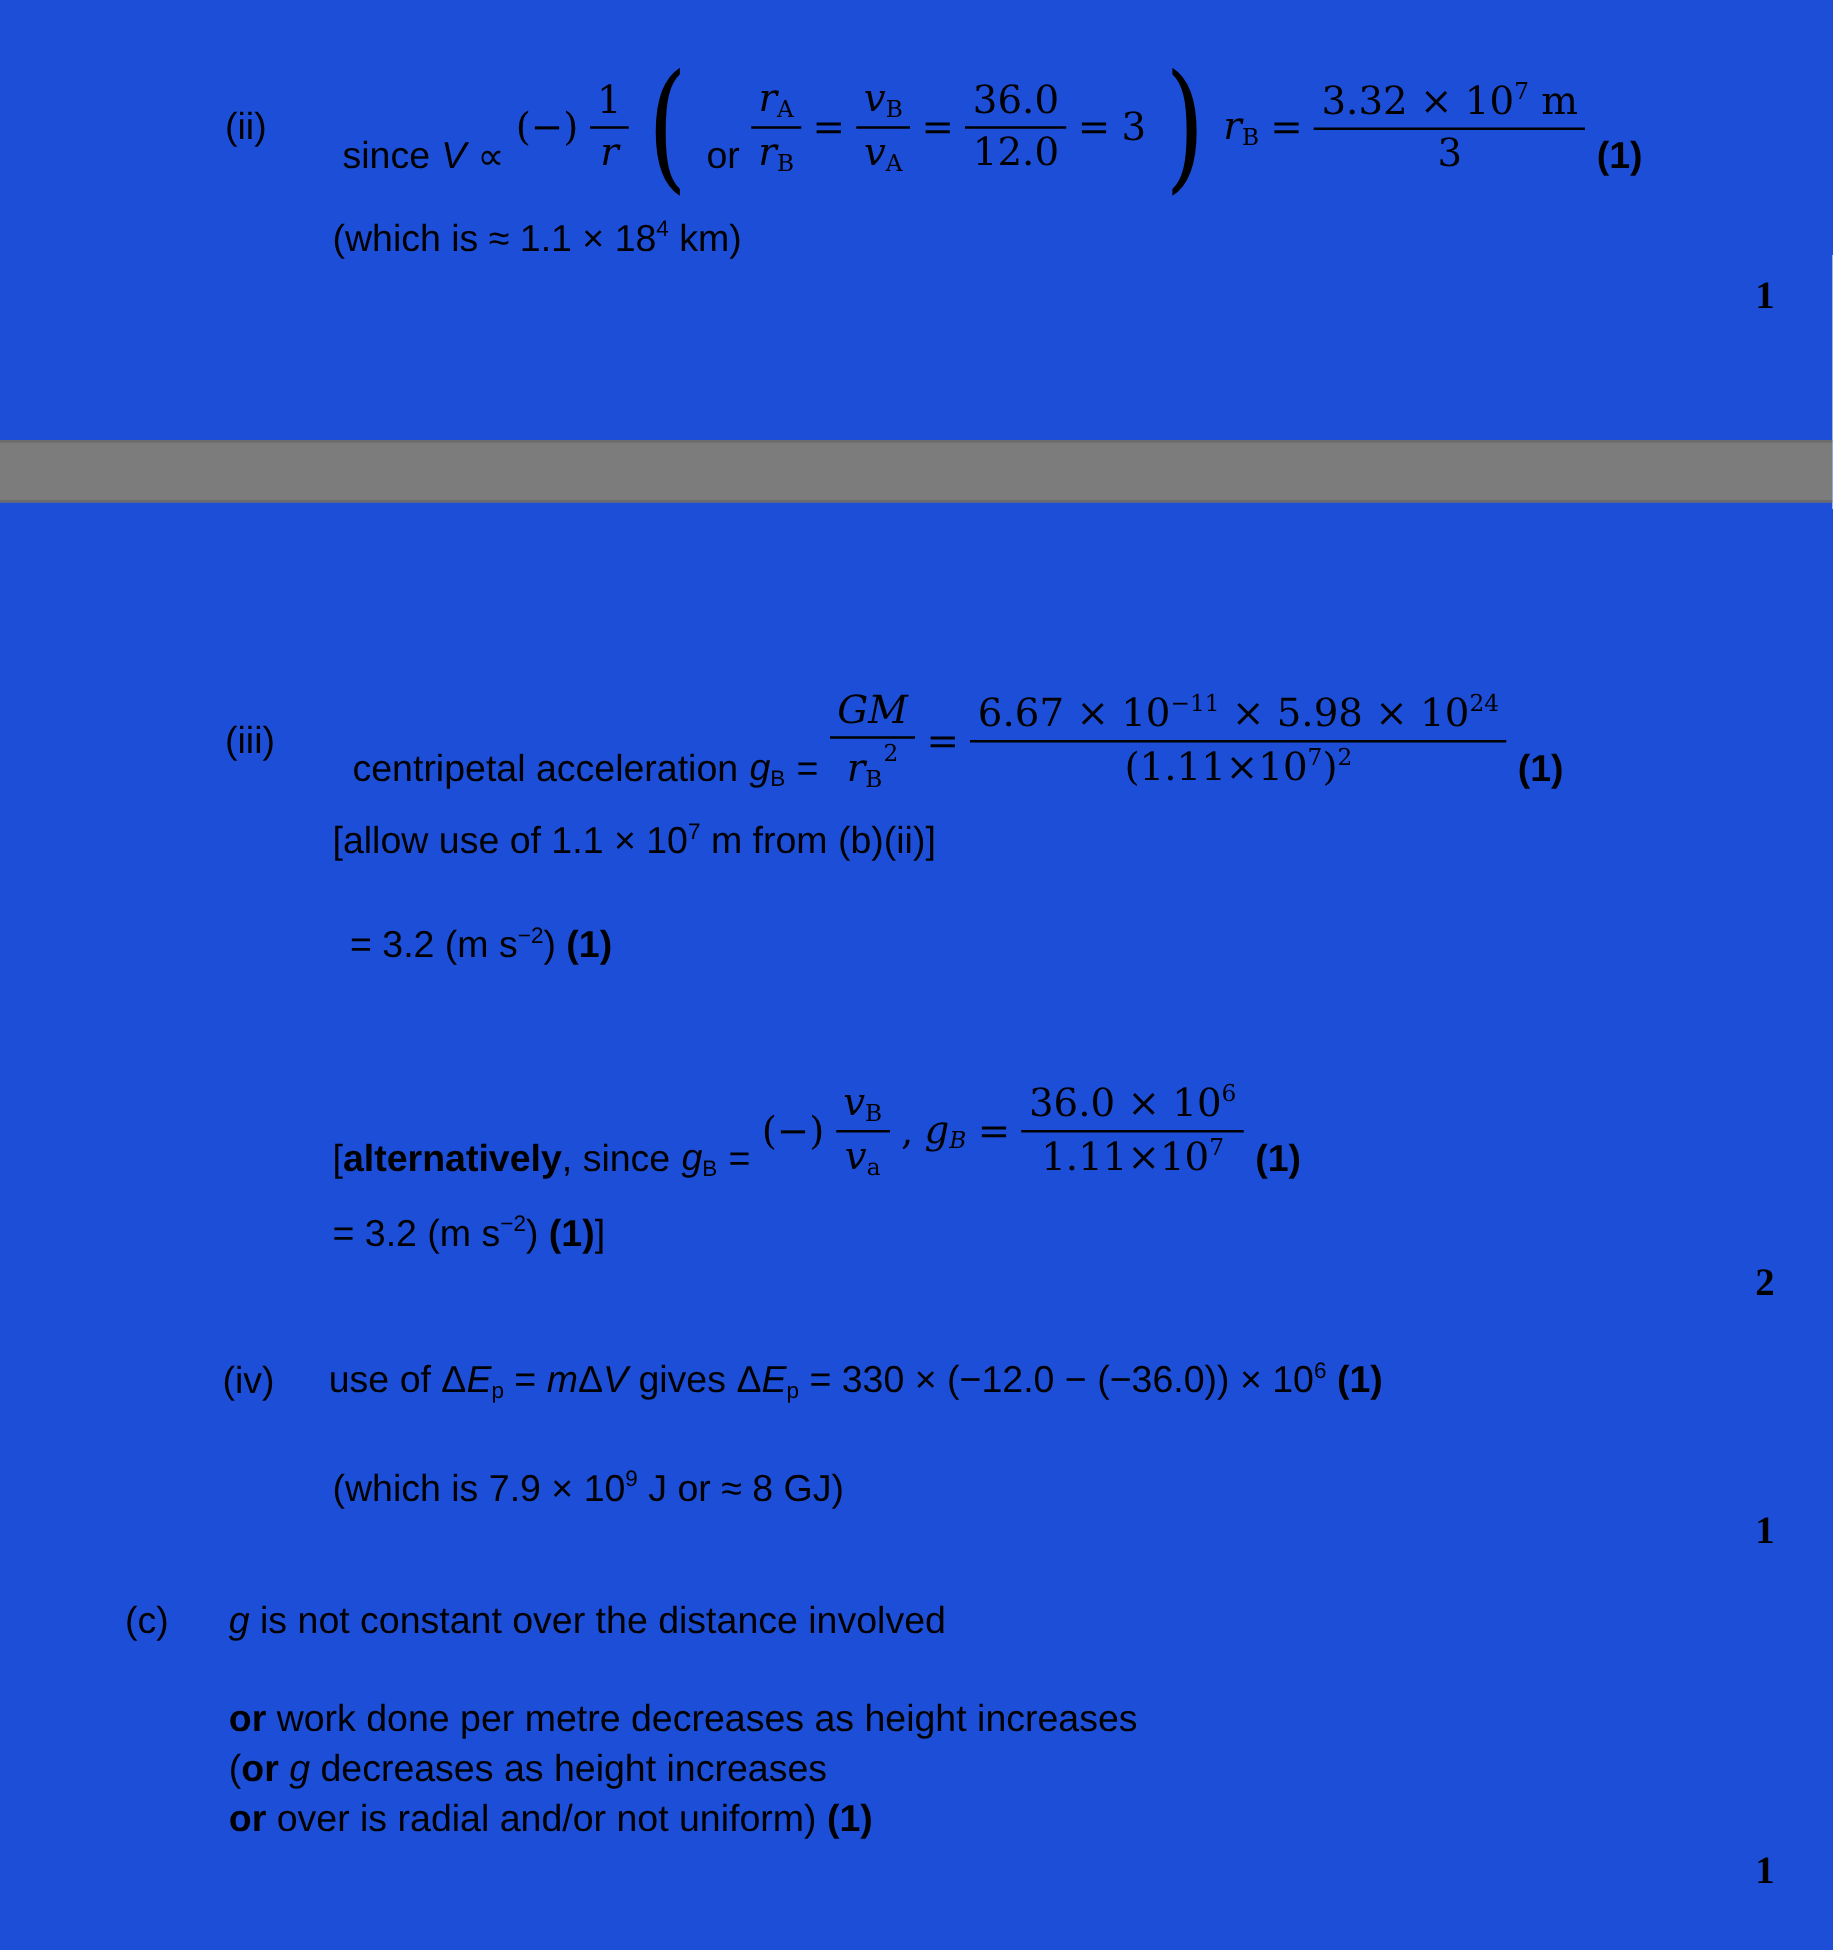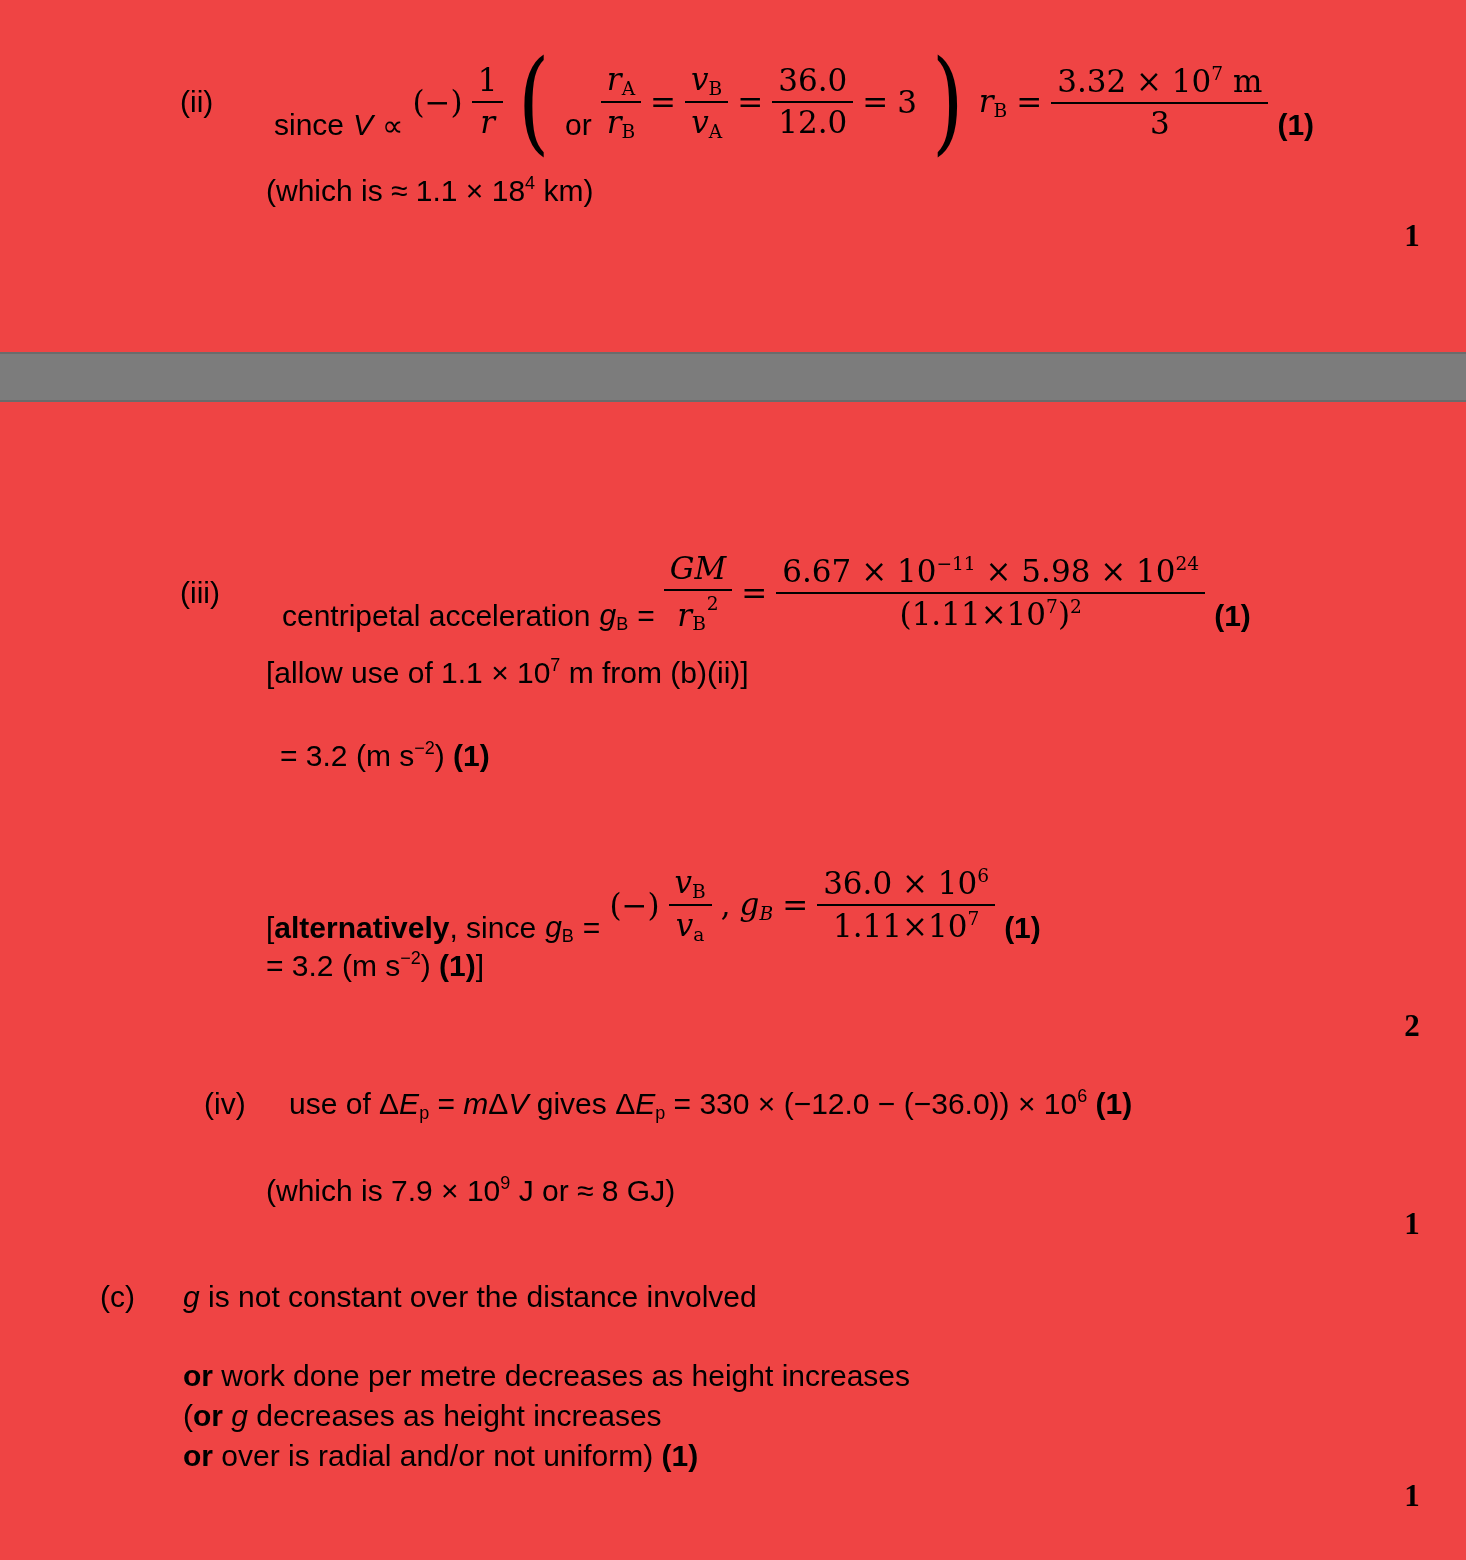--- a/index.html
+++ b/index.html
@@ -1,18 +1,18 @@
 <!DOCTYPE html>
 <html><head>
 <meta charset="utf-8">
 <style>
   * { margin:0; padding:0; box-sizing:border-box; }
   html,body { background:#ffffff; }
   .page {
-    position:relative; width:1466px; height:1560px; background:#ef4444;
+    position:relative; width:1466px; height:1560px; background:#1d4ed8;
     font-family:"Liberation Sans", sans-serif; color:#000; overflow:hidden;
   }
   .abs { position:absolute; }
   .t  { font-size:30px; font-family:"Liberation Sans", sans-serif;margin-top:46px; }
   i.t { font-style:italic; }
   b, .bold { font-weight:bold; }
   .label { display:inline-block; font-size:30px; }
   .lbl85 { width:85px; }
   .lbl93 { width:93px; }
   .lbl83 { width:83px; }
@@ -126,27 +126,27 @@
     <span class="eqt">,</span>
     <span class="eqt"><i>g</i><sub><i>B</i></sub></span>
     <span class="eqt">=</span>
     <span class="frac">
       <span class="fnum"><span>36.0 × 10</span><sup>6</sup></span>
       <span class="fden"><span>1.11×10</span><sup>7</sup></span>
     </span>
     <b class="t">(1)</b>
   </div>
 
-  <div class="abs plainline" style="left:266px; top:947px;">
+  <div class="abs plainline" style="left:266px; top:968px;">
     <span>= 3.2 (m s</span><sup>−2</sup><span>) </span><b>(1)</b><span>]</span>
   </div>
 
   <div class="mark" style="top:1008px;">2</div>
 
-  <div class="abs plainline" style="left:178px; top:1085px;margin-left:26px;">
+  <div class="abs plainline" style="left:178px; top:1085px;">
     <span class="label lbl85">(iv)</span><span>use of </span><span>Δ</span><i>E</i><sub>p</sub><span> = </span><i>m</i><span>Δ</span><i>V</i><span> gives </span><span>Δ</span><i>E</i><sub>p</sub><span> = 330 × (−12.0 − (−36.0)) × 10</span><sup>6</sup><span> </span><b>(1)</b>
   </div>
 
   <div class="abs plainline" style="left:266px; top:1172px;">
     <span>(which is 7.9 × 10</span><sup>9</sup><span> J or ≈ 8 GJ)</span>
   </div>
 
   <div class="mark" style="top:1206px;">1</div>
 
   <div class="abs plainline" style="left:100px; top:1278px;">

